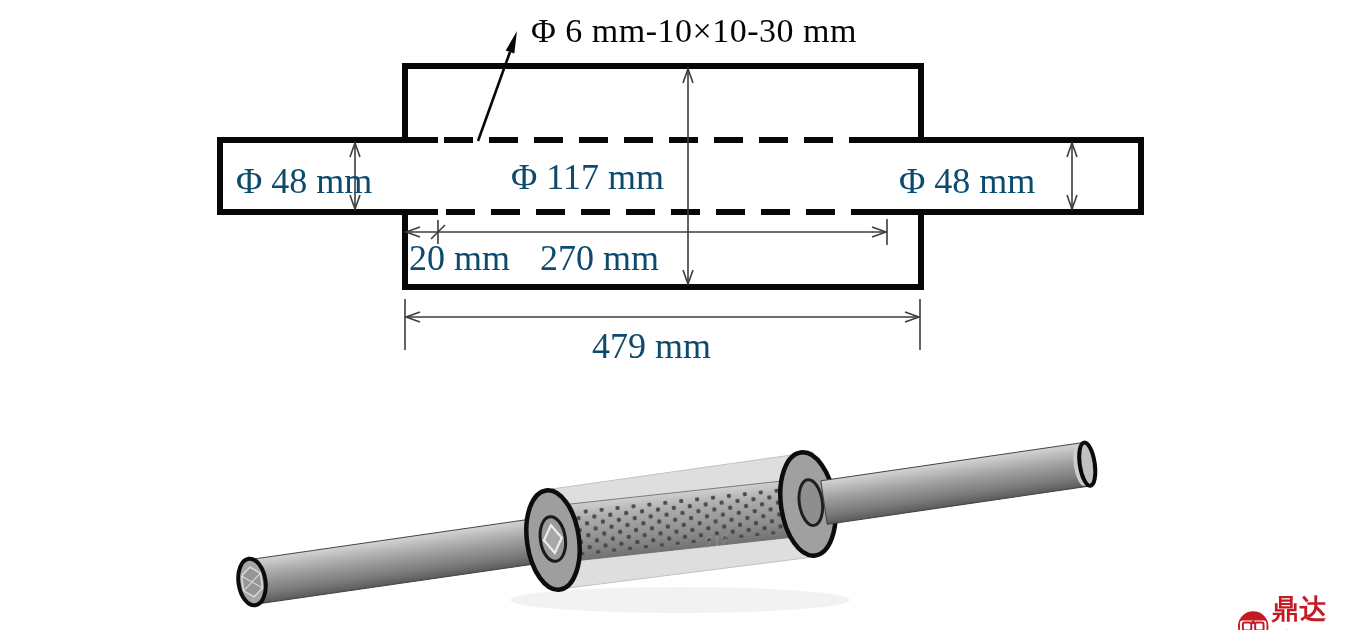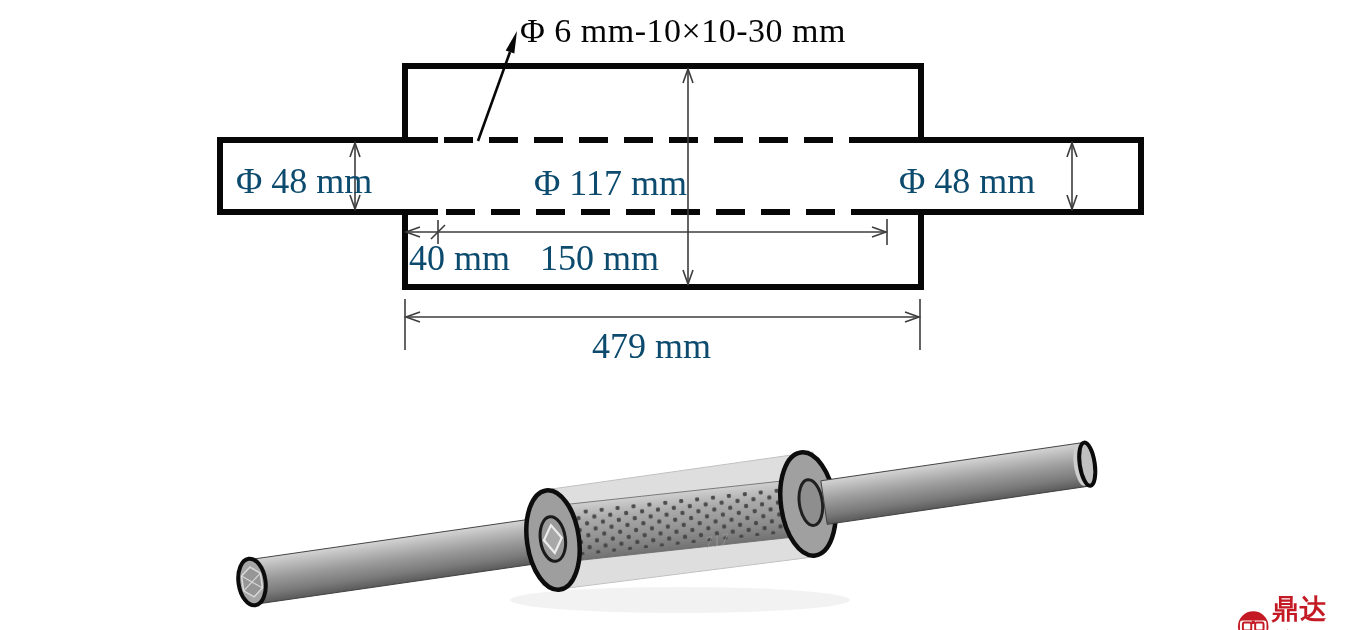--- a/index.html
+++ b/index.html
@@ -1,20 +1,20 @@
 <!DOCTYPE html>
 <html><head>
 <meta charset="utf-8">
 <style>
   html,body{margin:0;padding:0;background:#fff;}
   .canvas{position:relative;width:1354px;height:630px;background:#ffffff;overflow:hidden;
           font-family:"Liberation Serif","DejaVu Serif",serif;color:#050505;}
   .layer{position:absolute;left:0;top:0;}
   .dimtext{position:absolute;font-size:36px;line-height:1;white-space:nowrap;color:#0c4a6e;}
-  .spec{position:absolute;left:520px;top:14px;font-size:34px;line-height:1;letter-spacing:.5px;white-space:nowrap;}
+  .spec{position:absolute;left:531px;top:14px;font-size:34px;line-height:1;letter-spacing:.5px;white-space:nowrap;}
   .watermark{position:absolute;left:1237px;top:592px;display:flex;align-items:center;gap:2px;}
   .watermark .brand{font-family:"DejaVu Sans","Liberation Sans",sans-serif;font-weight:bold;
                     font-size:27px;line-height:34px;letter-spacing:1px;color:#c41a24;}
 </style>
 </head>
 <body>
 
 <div class="canvas">
 
   <svg class="layer" width="1354" height="630" viewBox="0 0 1354 630">
@@ -137,24 +137,24 @@
       <g transform="rotate(-8 553 540)">
         <ellipse cx="553" cy="540" rx="26" ry="50" fill="#9e9e9e" stroke="#0d0d0d" stroke-width="4.5"></ellipse>
         <ellipse cx="553" cy="539" rx="12.5" ry="22.5" fill="#9a9a9a" stroke="#1a1a1a" stroke-width="3"></ellipse>
         <polygon points="553,525 562,539 553,553 544,539" fill="#a8a8a8" stroke="#ececec" stroke-width="2.2"></polygon>
       </g>
     </g>
   </svg>
 
   <div class="spec">Φ 6 mm-10×10-30 mm</div>
   <div class="dimtext" style="left:236px;top:163px;">Φ 48 mm</div>
-  <div class="dimtext" style="left:511px;top:165px;margin-left:23px;">Φ 117 mm</div>
+  <div class="dimtext" style="left:511px;top:159px;">Φ 117 mm</div>
   <div class="dimtext" style="left:899px;top:163px;">Φ 48 mm</div>
-  <div class="dimtext" style="left:409px;top:240px;">40 mm</div>
-  <div class="dimtext" style="left:540px;top:240px;">150 mm</div>
+  <div class="dimtext" style="left:409px;top:240px;">20 mm</div>
+  <div class="dimtext" style="left:540px;top:240px;">270 mm</div>
   <div class="dimtext" style="left:592px;top:328px;">479 mm</div>
 
   <div class="watermark">
     <svg width="33" height="33" viewBox="0 0 33 33">
       <circle cx="16.5" cy="16.5" r="15.5" fill="#c41a24"></circle>
       <rect x="3" y="10.5" width="27" height="12.5" rx="2.5" fill="#ffffff"></rect>
       <rect x="6" y="12.5" width="8.5" height="8" rx="1.5" fill="none" stroke="#c41a24" stroke-width="2"></rect>
       <rect x="18.5" y="12.5" width="8.5" height="8" rx="1.5" fill="none" stroke="#c41a24" stroke-width="2"></rect>
       <rect x="14.8" y="10.5" width="3.4" height="3.4" fill="#c41a24"></rect>
     </svg>

